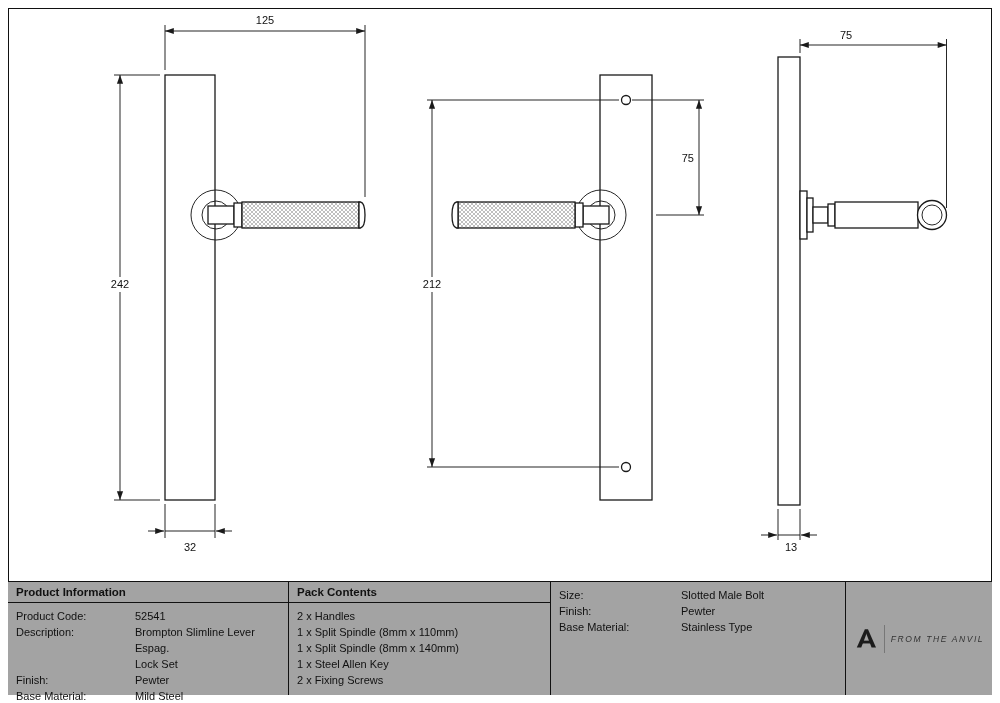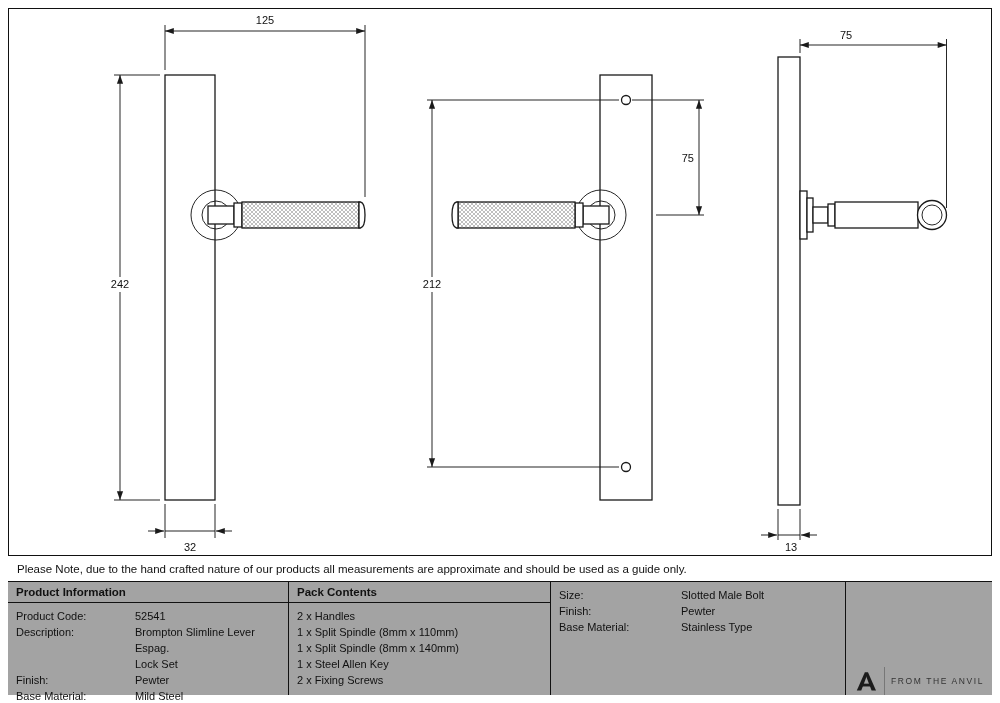--- a/index.html
+++ b/index.html
@@ -9,21 +9,21 @@
   .frame {position:absolute; left:8px; top:8px; width:984px; height:687px; border:1.6px solid #111; pointer-events:none;}
   #drawing {position:absolute; left:0; top:0;}
   .ol {fill:#fff; stroke:#1a1a1a; stroke-width:1.3;}
   .thin {stroke:#1a1a1a; stroke-width:0.95; fill:none;}
   text.dim {font-size:11px; font-family:"Liberation Sans", sans-serif; fill:#111;}
   .note-bar {position:absolute; left:8px; top:555px; width:984px; height:26px; border-top:1.3px solid #111; display:flex; align-items:center; padding-left:9px; font-size:11.5px; background:#fff;}
   .info-table {position:absolute; left:8px; top:581px; width:984px; height:114px; border-top:1.3px solid #111; display:flex; background:#a3a3a3;}
   .col {height:100%;}
   .col + .col {border-left:1.3px solid #111;}
   .c1 {width:280px;} .c2 {width:262px;} .c3 {width:295px;}
-  .col-logo {flex:1; display:flex; align-items:flex-end; justify-content:center;}
+  .col-logo {flex:1; display:flex; align-items:center; justify-content:center;font-style:italic;}
   .col-h {height:21px; border-bottom:1.3px solid #111; font-weight:bold; font-size:11.5px; display:flex; align-items:center; padding-left:8px;}
   .col-b {padding:5px 8px 0; font-size:11px; line-height:16px;}
   .kv {display:flex;gap:34px;}
   .k {flex:none;}
   .c1 .k {width:85px;}
   .c3 .k {width:88px;}
   .line {display:block;}
   .brand {display:flex; align-items:center; gap:6px; padding:0 3px;}
   .brand-div {width:1px; height:28px; background:#777;}
   .brand-text {font-size:8.5px; letter-spacing:1.6px; color:#333; white-space:nowrap;}
@@ -127,23 +127,20 @@
         <line class="thin" x1="778" y1="535" x2="800" y2="535"></line>
         <line class="thin" x1="761" y1="535" x2="777" y2="535" marker-end="url(#arr)"></line>
         <line class="thin" x1="817" y1="535" x2="801" y2="535" marker-end="url(#arr)"></line>
         <text class="dim" x="791" y="551" text-anchor="middle">13</text>
       </g>
     </g>
   </svg>
 
   <div class="frame"></div>
 
-  <div class="note-bar">
-    <span>Please Note, due to the hand crafted nature of our products all measurements are approximate and should be used as a guide only.</span>
-  </div>
 
   <div class="info-table">
 
     <div class="col c1">
       <div class="col-h">Product Information</div>
       <div class="col-b">
         <div class="kv">
           <span class="k">Product Code:</span>
           <span class="v">52541</span>
         </div>

